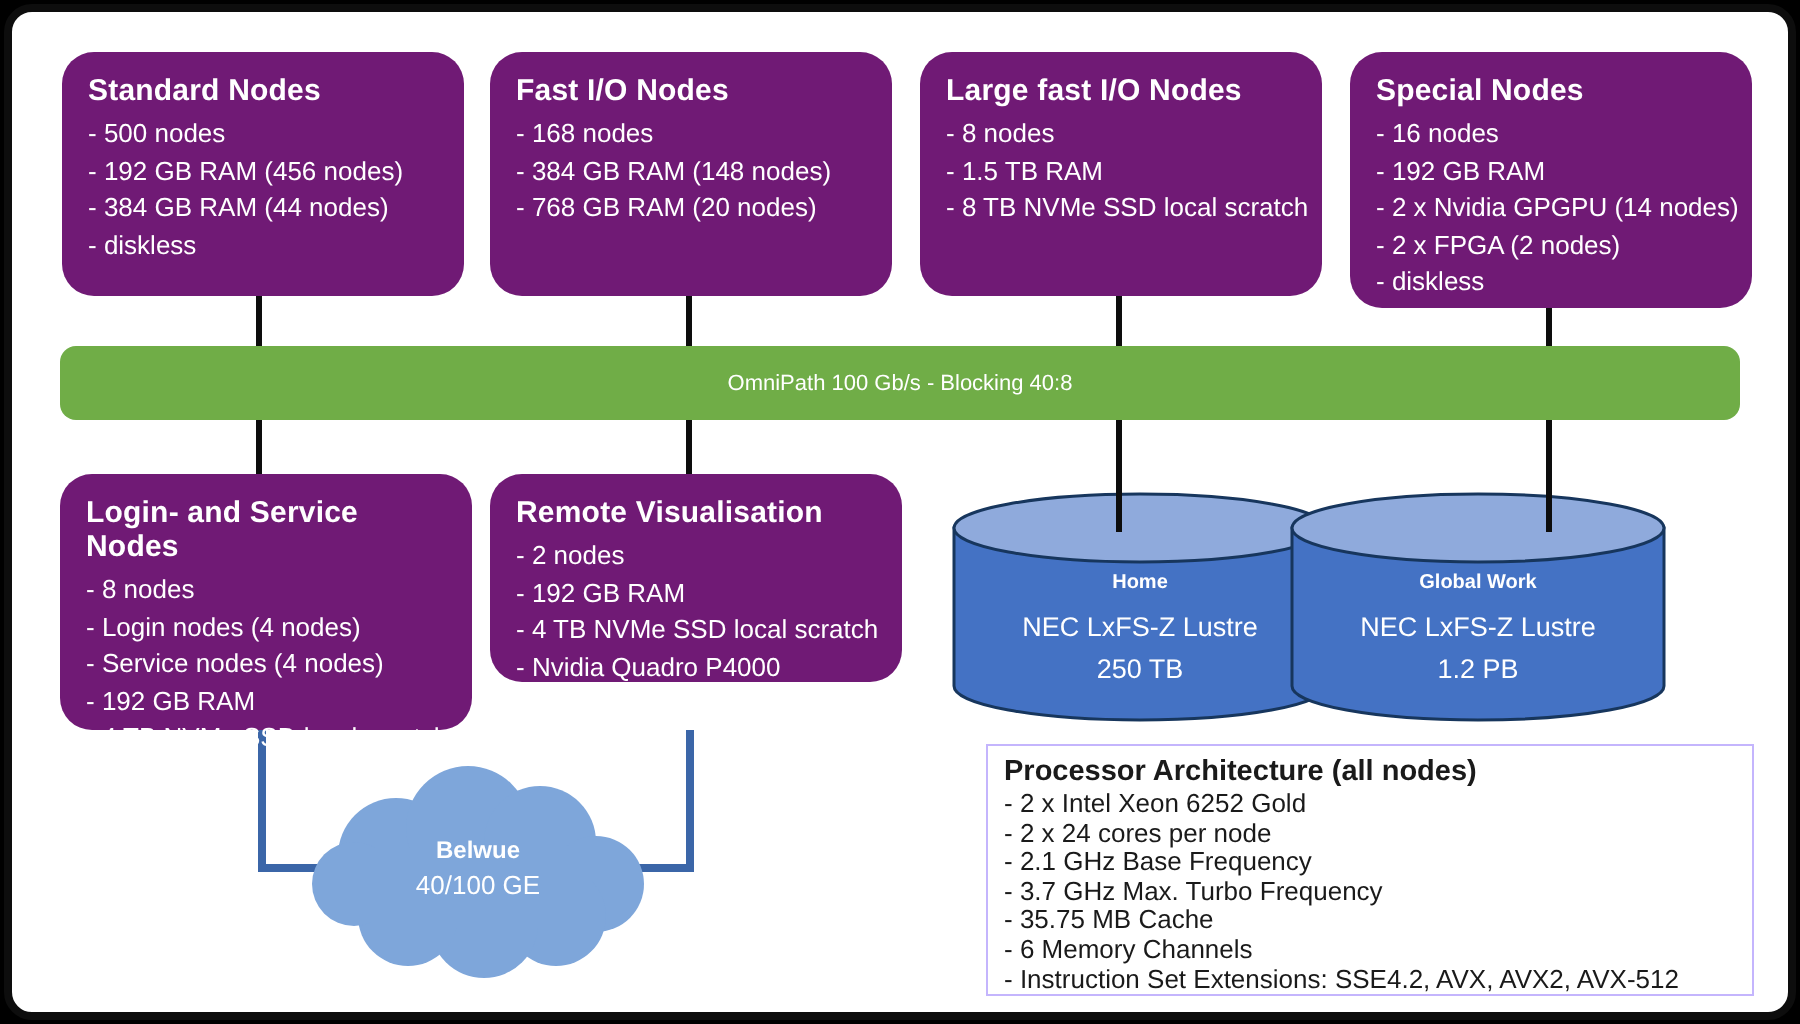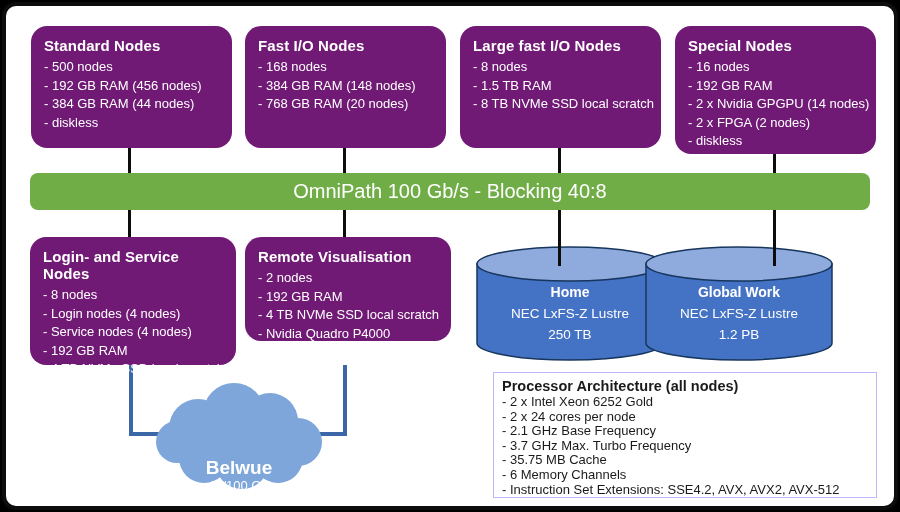--- a/index.html
+++ b/index.html
@@ -16,40 +16,40 @@
   .obox{
     position:absolute;background:#701a75;border-radius:16px;
     color:#ffffff;padding:11px 10px 8px 13px;box-sizing:border-box;z-index:3;
   }
   .obox-title{font-weight:bold;font-size:15px;margin-bottom:4px;letter-spacing:.1px;}
   .obox-item{font-size:13px;line-height:18.5px;white-space:nowrap;}
   .bar{
     position:absolute;left:30px;top:173px;width:840px;height:37px;
     background:#70ad47;border-radius:8px;color:#ffffff;
     display:flex;align-items:center;justify-content:center;
-    font-size:20px;z-index:2;
+    font-size:11px;z-index:2;
   }
   .vline{position:absolute;width:3px;background:#0d0d0d;z-index:4;}
   .bline-v{position:absolute;width:4px;background:#3b66a8;z-index:1;}
   .bline-h{position:absolute;height:4px;background:#3b66a8;z-index:1;}
   .cyl{position:absolute;width:190px;height:118px;z-index:2;}
   .cyl svg{position:absolute;left:0;top:0;}
   .cyl-text{
     position:absolute;left:0;top:36px;width:100%;text-align:center;
     color:#ffffff;z-index:3;
   }
-  .cyl-title{font-weight:bold;font-size:14px;line-height:22px;}
+  .cyl-title{font-weight:bold;font-size:10px;line-height:22px;}
   .cyl-line{font-size:13.5px;line-height:21px;}
   .cloud{position:absolute;left:146px;top:376px;width:186px;height:118px;z-index:5;}
   .cloud svg{position:absolute;left:0;top:0;}
   .cloud-text{
     position:absolute;left:0;top:40px;width:100%;text-align:center;
     color:#ffffff;z-index:6;
   }
-  .cloud-title{font-weight:bold;font-size:19px;line-height:18px;margin-top:43px;}
+  .cloud-title{font-weight:bold;font-size:12px;line-height:18px;}
   .cloud-sub{font-size:13px;line-height:17px;}
   .procbox{
     position:absolute;left:493px;top:372px;width:384px;height:126px;
     background:#ffffff;border:1px solid #c4b5fd;box-sizing:border-box;
     color:#1a1a1a;padding:4px 8px;z-index:3;
   }
   .proc-title{font-weight:bold;font-size:14.5px;line-height:18px;}
   .proc-item{font-size:13px;line-height:14.6px;white-space:nowrap;}
 </style>
 </head>

